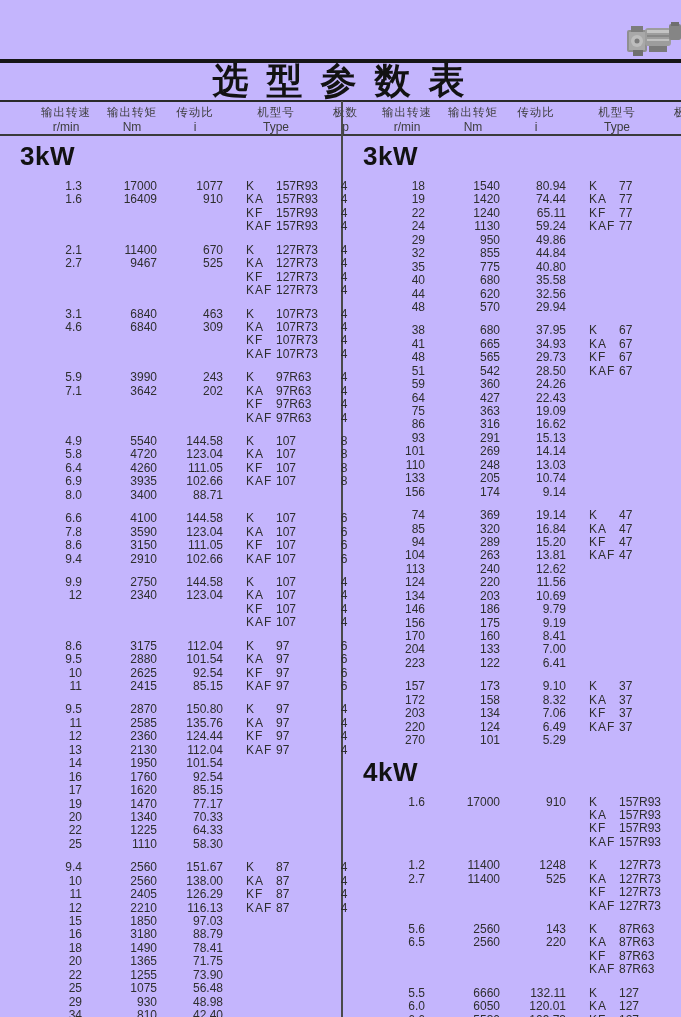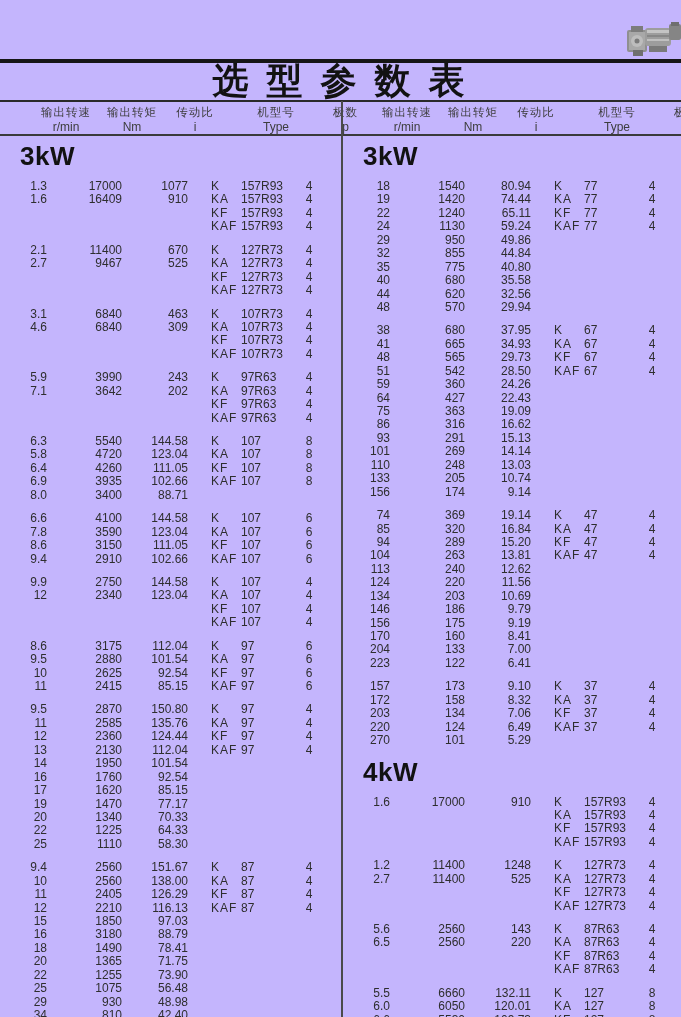--- a/index.html
+++ b/index.html
@@ -32,21 +32,21 @@
   .hcell .cn{display:block;font-size:11.5px;line-height:16px;letter-spacing:1px;}
   .hcell .unit{display:block;font-size:12px;line-height:14px;}
   
   .datacol{position:absolute;top:140px;}
   .datacol.left{left:0;width:341px;}
   .datacol.right{left:343px;width:338px;}
   .power-heading{
     font-size:26px;font-weight:800;color:#121212;
     margin:2px 0 9px 20px;line-height:29px;letter-spacing:0.5px;
   }
-  .block{margin:0 0 10px 0;}
+  .block{margin:0 0 10px 0;padding-left:35px;}
   .row{
     display:grid;
     grid-template-columns:47px 75px 66px 22px 27px 50px 44px;
     height:13.45px;line-height:13.45px;font-size:12px;color:#2e2e2e;
   }
   .c-speed,.c-torque,.c-ratio{text-align:right;}
   .c-prefix{text-align:left;padding-left:1px;letter-spacing:1px;}
   .c-size{text-align:left;padding-left:4px;}
   .c-poles{text-align:center;}
   
@@ -278,21 +278,21 @@
           <span class="c-torque"></span>
           <span class="c-ratio"></span>
           <span class="c-gap"></span>
           <span class="c-prefix">KAF</span>
           <span class="c-size">97R63</span>
           <span class="c-poles">4</span>
         </div>
       </div>
       <div class="block">
         <div class="row">
-          <span class="c-speed">6.3</span>
+          <span class="c-speed">4.9</span>
           <span class="c-torque">5540</span>
           <span class="c-ratio">144.58</span>
           <span class="c-gap"></span>
           <span class="c-prefix">K</span>
           <span class="c-size">107</span>
           <span class="c-poles">8</span>
         </div>
         <div class="row">
           <span class="c-speed">5.8</span>
           <span class="c-torque">4720</span>

